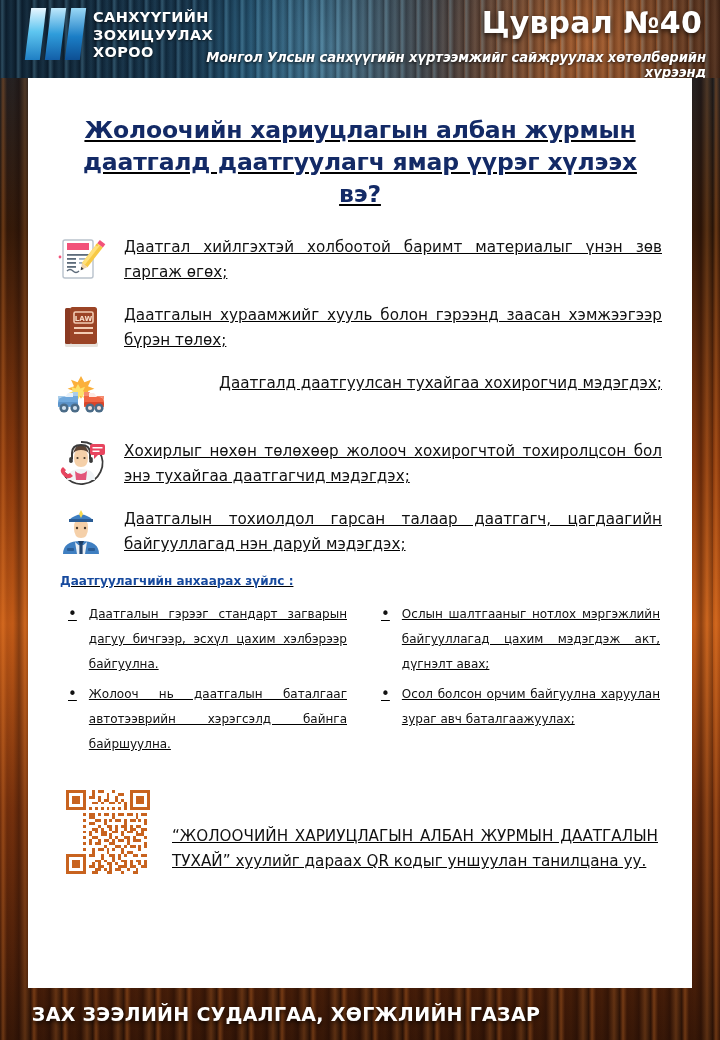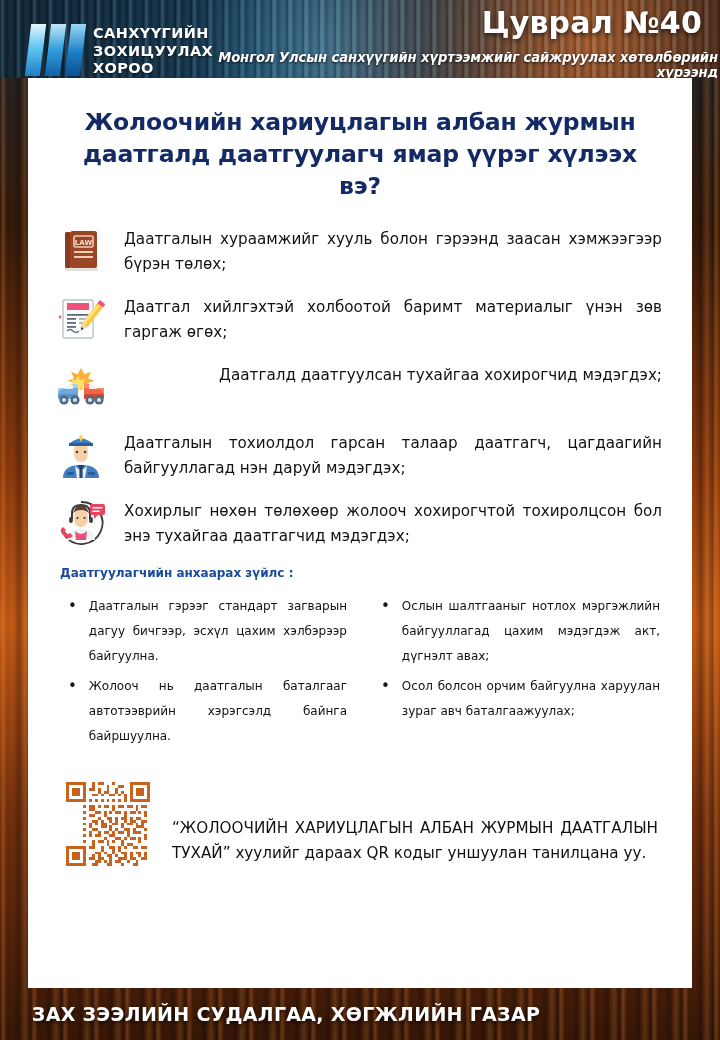--- a/index.html
+++ b/index.html
@@ -43,21 +43,21 @@
         rgba(10,30,45,0.25) 6px,
         rgba(120,200,235,0.10) 11px,
         rgba(5,18,28,0.30) 16px),
       radial-gradient(circle at 82% 55%, rgba(220,110,40,0.75) 0%, rgba(120,50,15,0.35) 28%, rgba(10,22,34,0.0) 58%),
       radial-gradient(circle at 46% 60%, rgba(90,170,215,0.55) 0%, rgba(20,50,75,0.25) 35%, rgba(8,20,32,0) 65%),
       linear-gradient(100deg,#0b1b2a 0%, #11293d 25%, #16445e 45%, #2a3a46 62%, #3a2212 78%, #1a0c06 100%);
   }
 
   .logo-wrap {
     position: absolute;
-    top: 24px; left: 28px;
+    top: 8px; left: 28px;
     display: flex;
     align-items: flex-start;
     gap: 10px;
   }
   .logo-bars { display: flex; gap: 5px; height: 52px; align-items: flex-end; }
   .logo-bar {
     width: 15px;
     height: 52px;
     transform: skewX(-7deg);
   }
@@ -82,39 +82,40 @@
     font-weight: bold;
     font-size: 30px;
     letter-spacing: 0.2px;
     text-shadow: 0 2px 5px rgba(0,0,0,0.65);
   }
 
   .subtitle {
     position: absolute;
     top: 50px;
     left: 176px;
-    right: 2px;
+    right: 14px;
     text-align: right;
     color: #ffffff;
     font-style: italic;
     font-weight: bold;
     font-size: 13.2px;
     letter-spacing: -0.1px;
     text-shadow: 0 1px 3px rgba(0,0,0,0.8);
   }
 
   
   .card {
     position: absolute;
     top: 78px;
     left: 28px;
     width: 664px;
     height: 910px;
     background: #ffffff;
-    padding: 22px 26px 0 26px;
+    padding: 30px 26px 0 26px;
+    text-decoration: underline;
   }
 
   .main-title {
     color: #132a66;
     font-weight: bold;
     font-size: 23.5px;
     line-height: 32px;
     text-align: center;
     letter-spacing: -0.2px;
     padding: 6px 14px 0 14px;
@@ -258,35 +259,20 @@
     </div>
     <div class="series-title">Цуврал №40</div>
     <div class="subtitle">Монгол Улсын санхүүгийн хүртээмжийг сайжруулах хөтөлбөрийн хүрээнд</div>
   </div>
 
   <div class="card">
 
     <div class="main-title">Жолоочийн хариуцлагын албан журмын даатгалд даатгуулагч ямар үүрэг хүлээх вэ?</div>
 
     <div class="duty-list">
-
-      <div class="duty-row">
-        <div class="duty-icon">
-          <svg viewBox="0 0 54 54" width="54" height="54">
-            <rect x="11" y="42" width="33" height="5" rx="1.5" fill="#e7e2dc"></rect>
-            <rect x="11" y="8" width="6" height="36" rx="1.5" fill="#8a3a22"></rect>
-            <rect x="16" y="7" width="27" height="37" rx="2.5" fill="#9b4426"></rect>
-            <rect x="20" y="12" width="19" height="11" rx="1.5" fill="none" stroke="#f3cdb4" stroke-width="1.6"></rect>
-            <text x="29.5" y="20.5" font-size="7" fill="#f7dcc8" text-anchor="middle" font-family="DejaVu Sans, sans-serif" font-weight="bold">LAW</text>
-            <rect x="20" y="27" width="19" height="2" fill="#f3cdb4"></rect>
-            <rect x="20" y="32" width="19" height="2" fill="#f3cdb4"></rect>
-          </svg>
-        </div>
-        <div class="duty-text">Даатгалын хураамжийг хууль болон гэрээнд заасан хэмжээгээр бүрэн төлөх;</div>
-      </div>
 
       <div class="duty-row">
         <div class="duty-icon">
           <svg viewBox="0 0 54 54" width="54" height="54">
             <rect x="9" y="8" width="30" height="38" rx="2" fill="#ffffff" stroke="#b9c2cc" stroke-width="1.4"></rect>
             <path d="M13 11 h22 v7 h-22 z" fill="#f2527a"></path>
             <rect x="13" y="22" width="22" height="1.8" fill="#5d6b7a"></rect>
             <rect x="13" y="26" width="9" height="1.8" fill="#5d6b7a"></rect>
             <rect x="13" y="30" width="9" height="1.8" fill="#5d6b7a"></rect>
             <rect x="13" y="34" width="9" height="1.8" fill="#5d6b7a"></rect>
@@ -303,20 +289,35 @@
             <circle cx="6" cy="25" r="1.4" fill="#f2527a"></circle>
             <circle cx="43" cy="13" r="1.3" fill="#f7c945"></circle>
           </svg>
         </div>
         <div class="duty-text">Даатгал хийлгэхтэй холбоотой баримт материалыг үнэн зөв гаргаж өгөх;</div>
       </div>
 
       <div class="duty-row">
         <div class="duty-icon">
           <svg viewBox="0 0 54 54" width="54" height="54">
+            <rect x="11" y="42" width="33" height="5" rx="1.5" fill="#e7e2dc"></rect>
+            <rect x="11" y="8" width="6" height="36" rx="1.5" fill="#8a3a22"></rect>
+            <rect x="16" y="7" width="27" height="37" rx="2.5" fill="#9b4426"></rect>
+            <rect x="20" y="12" width="19" height="11" rx="1.5" fill="none" stroke="#f3cdb4" stroke-width="1.6"></rect>
+            <text x="29.5" y="20.5" font-size="7" fill="#f7dcc8" text-anchor="middle" font-family="DejaVu Sans, sans-serif" font-weight="bold">LAW</text>
+            <rect x="20" y="27" width="19" height="2" fill="#f3cdb4"></rect>
+            <rect x="20" y="32" width="19" height="2" fill="#f3cdb4"></rect>
+          </svg>
+        </div>
+        <div class="duty-text">Даатгалын хураамжийг хууль болон гэрээнд заасан хэмжээгээр бүрэн төлөх;</div>
+      </div>
+
+      <div class="duty-row">
+        <div class="duty-icon">
+          <svg viewBox="0 0 54 54" width="54" height="54">
             <path d="M27 8 l3.4 6.2 l6.6 -2.4 l-3 6.4 l6.4 2.6 l-6.4 2.1 l2 5.6 l-6-3 l-3 5.3 l-3-5.3 l-6 3 l2-5.6 l-6.4-2.1 l6.4-2.6 l-3-6.4 l6.6 2.4 z" fill="#fbb03b"></path>
             <path d="M24 16 l2.4 4.4 l4.6-1.7 l-2 4.5 l4.3 1.8 l-4.3 1.4 l1.2 3.6 l-4-2 l-2.2 3.6 l-2.2-3.6 l-4 2 l1.2-3.6 l-4.3-1.4 l4.3-1.8 l-2-4.5 l4.6 1.7 z" fill="#fde26b"></path>
 
             <path d="M4 34 q0 -5 5 -5 h6 l4 -5 h5 v15 h-20 z" fill="#6fa8dc"></path>
             <path d="M4 34 q0 -5 5 -5 h6 l4 -5 h5 v4 h-20 z" fill="#a9cdea"></path>
             <path d="M11 29 l3 -4 h5 v4 z" fill="#e8f2fb"></path>
             <rect x="4" y="34" width="20" height="4" rx="1.5" fill="#5b93c9"></rect>
             <circle cx="10" cy="40" r="4.6" fill="#4a6b87"></circle>
             <circle cx="10" cy="40" r="2.1" fill="#cfe0ee"></circle>
             <circle cx="21" cy="40" r="4.6" fill="#4a6b87"></circle>
@@ -326,41 +327,20 @@
             <path d="M50 34 q0 -5 -5 -5 h-6 l-4 -5 h-5 v4 h20 z" fill="#f58b6e"></path>
             <path d="M43 29 l-3 -4 h-5 v4 z" fill="#ffe9e2"></path>
             <rect x="30" y="34" width="20" height="4" rx="1.5" fill="#d9452a"></rect>
             <circle cx="36" cy="40" r="4.6" fill="#4a6b87"></circle>
             <circle cx="36" cy="40" r="2.1" fill="#f4dcd6"></circle>
             <circle cx="45" cy="40" r="4.6" fill="#4a6b87"></circle>
             <circle cx="45" cy="40" r="2.1" fill="#f4dcd6"></circle>
           </svg>
         </div>
         <div class="duty-text nojust">Даатгалд даатгуулсан тухайгаа хохирогчид мэдэгдэх;</div>
-      </div>
-
-      <div class="duty-row">
-        <div class="duty-icon">
-          <svg viewBox="0 0 54 54" width="54" height="54">
-            <path d="M9 50 q0 -13 18 -13 q18 0 18 13 z" fill="#3f7fc1"></path>
-            <path d="M21 38 q6 7 12 0 l-2 12 h-8 z" fill="#e9eef4"></path>
-            <path d="M24 37 l3 6 l3 -6 z" fill="#1d3d63"></path>
-            <rect x="25.4" y="40" width="3.2" height="10" fill="#24456e"></rect>
-            <rect x="13" y="44" width="7" height="3" rx="1" fill="#2a5c95"></rect>
-            <rect x="34" y="44" width="7" height="3" rx="1" fill="#2a5c95"></rect>
-            <path d="M20 24 q0 -10 7 -10 q7 0 7 10 q0 10 -7 10 q-7 0 -7 -10z" fill="#f5d0a9"></path>
-            <path d="M17 18 q10 -5 20 0 l0 -2 q-10 -5 -20 0 z" fill="#2a5c95"></path>
-            <path d="M15 16 q12 -11 24 0 z" fill="#3f7fc1"></path>
-            <path d="M15 15 h24 v3 h-24 z" fill="#2a5c95"></path>
-            <path d="M27 6 l2 4 l-2 4 l-2 -4 z" fill="#f7d94e"></path>
-            <circle cx="23" cy="24" r="1.2" fill="#4a3a2a"></circle>
-            <circle cx="31" cy="24" r="1.2" fill="#4a3a2a"></circle>
-          </svg>
-        </div>
-        <div class="duty-text">Даатгалын тохиолдол гарсан талаар даатгагч, цагдаагийн байгууллагад нэн даруй мэдэгдэх;</div>
       </div>
 
       <div class="duty-row">
         <div class="duty-icon">
           <svg viewBox="0 0 54 54" width="54" height="54">
             <path d="M27 6 a21 21 0 1 1 -16 34" fill="none" stroke="#3b3b3b" stroke-width="1.8"></path>
             <path d="M11 36 l0 6 l5 -2 z" fill="#3b3b3b"></path>
             <path d="M13 44 q0 -11 14 -11 q14 0 14 11 z" fill="#f0f3f6"></path>
             <path d="M21 35 q6 6 12 0 l-1 9 h-10 z" fill="#e2547a"></path>
             <path d="M20 22 q0 -9 7 -9 q7 0 7 9 q0 9 -7 9 q-7 0 -7 -9z" fill="#f5d0a9"></path>
@@ -371,20 +351,41 @@
             <circle cx="23.5" cy="22" r="1.1" fill="#4a3a2a"></circle>
             <circle cx="30.5" cy="22" r="1.1" fill="#4a3a2a"></circle>
             <path d="M8 38 q-3 -4 1 -7 l3 3 q-2 2 0 3 q2 2 4 0 l3 3 q-4 4 -8 1 z" fill="#e8455f"></path>
             <rect x="36" y="8" width="15" height="11" rx="2" fill="#e8455f"></rect>
             <path d="M40 19 l0 4 l4 -4 z" fill="#e8455f"></path>
             <rect x="38.5" y="11" width="10" height="1.5" fill="#ffffff"></rect>
             <rect x="38.5" y="14.5" width="7" height="1.5" fill="#ffffff"></rect>
           </svg>
         </div>
         <div class="duty-text">Хохирлыг нөхөн төлөхөөр жолооч хохирогчтой тохиролцсон бол энэ тухайгаа даатгагчид мэдэгдэх;</div>
+      </div>
+
+      <div class="duty-row">
+        <div class="duty-icon">
+          <svg viewBox="0 0 54 54" width="54" height="54">
+            <path d="M9 50 q0 -13 18 -13 q18 0 18 13 z" fill="#3f7fc1"></path>
+            <path d="M21 38 q6 7 12 0 l-2 12 h-8 z" fill="#e9eef4"></path>
+            <path d="M24 37 l3 6 l3 -6 z" fill="#1d3d63"></path>
+            <rect x="25.4" y="40" width="3.2" height="10" fill="#24456e"></rect>
+            <rect x="13" y="44" width="7" height="3" rx="1" fill="#2a5c95"></rect>
+            <rect x="34" y="44" width="7" height="3" rx="1" fill="#2a5c95"></rect>
+            <path d="M20 24 q0 -10 7 -10 q7 0 7 10 q0 10 -7 10 q-7 0 -7 -10z" fill="#f5d0a9"></path>
+            <path d="M17 18 q10 -5 20 0 l0 -2 q-10 -5 -20 0 z" fill="#2a5c95"></path>
+            <path d="M15 16 q12 -11 24 0 z" fill="#3f7fc1"></path>
+            <path d="M15 15 h24 v3 h-24 z" fill="#2a5c95"></path>
+            <path d="M27 6 l2 4 l-2 4 l-2 -4 z" fill="#f7d94e"></path>
+            <circle cx="23" cy="24" r="1.2" fill="#4a3a2a"></circle>
+            <circle cx="31" cy="24" r="1.2" fill="#4a3a2a"></circle>
+          </svg>
+        </div>
+        <div class="duty-text">Даатгалын тохиолдол гарсан талаар даатгагч, цагдаагийн байгууллагад нэн даруй мэдэгдэх;</div>
       </div>
 
     </div>
 
     <div class="section-heading">Даатгуулагчийн анхаарах зүйлс :</div>
 
     <div class="cols">
       <div class="col">
         <div class="bul">
           <span class="dot">•</span>

